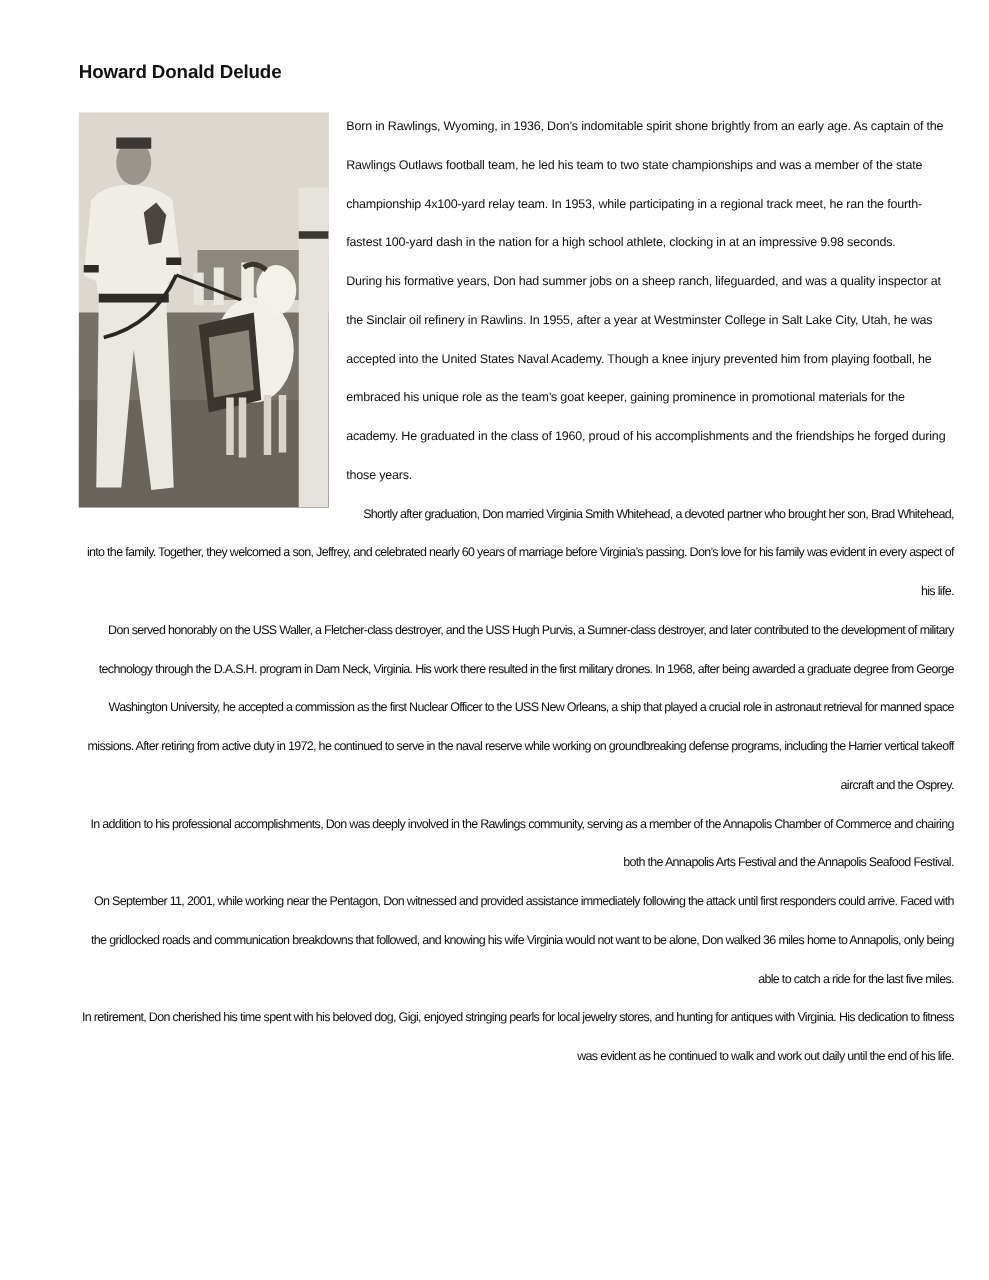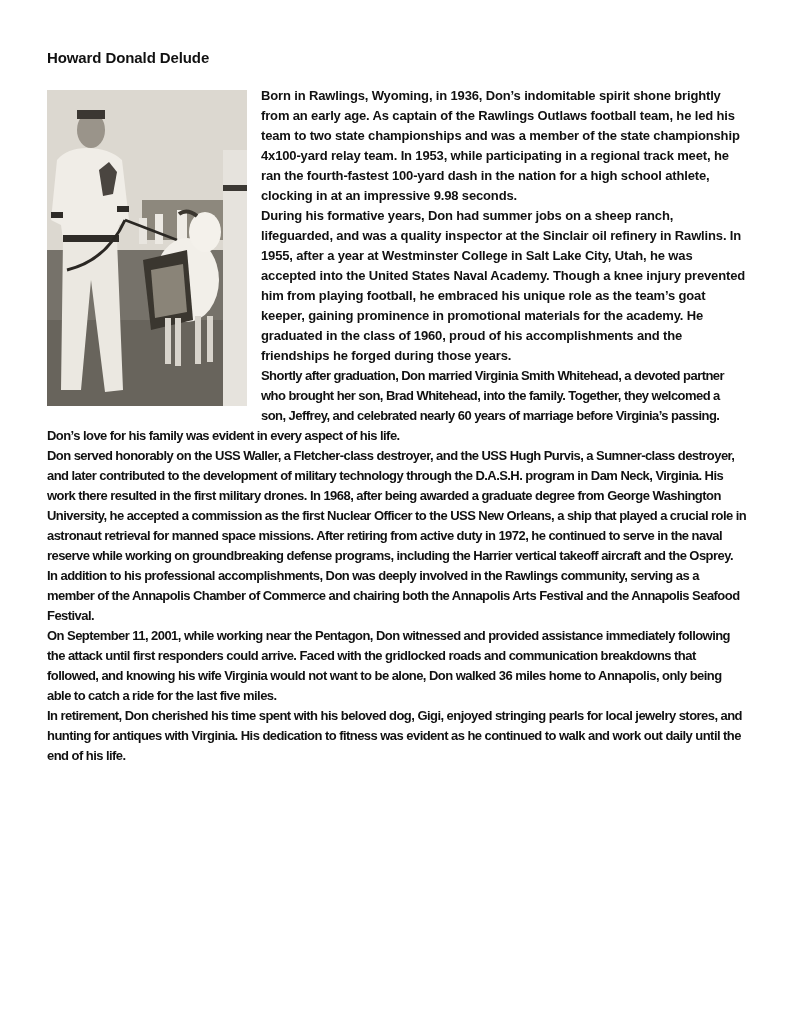--- a/index.html
+++ b/index.html
@@ -10,21 +10,21 @@
     body {
       width: 791px;
       height: 1024px;
       position: relative;
       overflow: hidden;
       font-family: "Liberation Sans", sans-serif;
       color: #111111;
     }
     .page {
       position: absolute;
-      left: 47px;
+      left: 63px;
       top: 48px;
       width: 700px;
     }
     .title {
       font-family: "Liberation Sans", sans-serif;
       font-weight: bold;
       font-size: 15px;
       line-height: 20px;
       margin: 0 0 22px 0;
       letter-spacing: -0.1px;
@@ -34,28 +34,27 @@
       width: 200px;
       height: 316px;
       margin: 0 14px 2px 0;
       position: relative;
       overflow: hidden;
       background: linear-gradient(180deg, #dedad3 0%, #d6d2ca 35%, #bdb8ae 55%, #8f8a80 75%, #6f6b62 100%);
     }
     .photo svg { display: block; }
     .text {
       font-family: "Liberation Sans", sans-serif;
-      font-size: 13px;
-      line-height: 20px;
+      font-size: 10px;
+      line-height: 31px;
       letter-spacing: -0.15px;
-      font-weight: bold;
     }
     .para { margin: 0; }
     .intro { margin-top: -4px; }
-    .narrow { letter-spacing: -0.55px; }
+    .narrow { letter-spacing: -0.55px; text-align: right; }
   </style>
 </head>
 <body>
 
 <div class="page">
   <h1 class="title">Howard Donald Delude</h1>
 
   <div class="photo" title="Black-and-white photo of a young man in a white jacket and trousers holding the leash of a goat wearing a blanket on a field">
     <svg width="200" height="316" viewBox="0 0 200 316">
 

